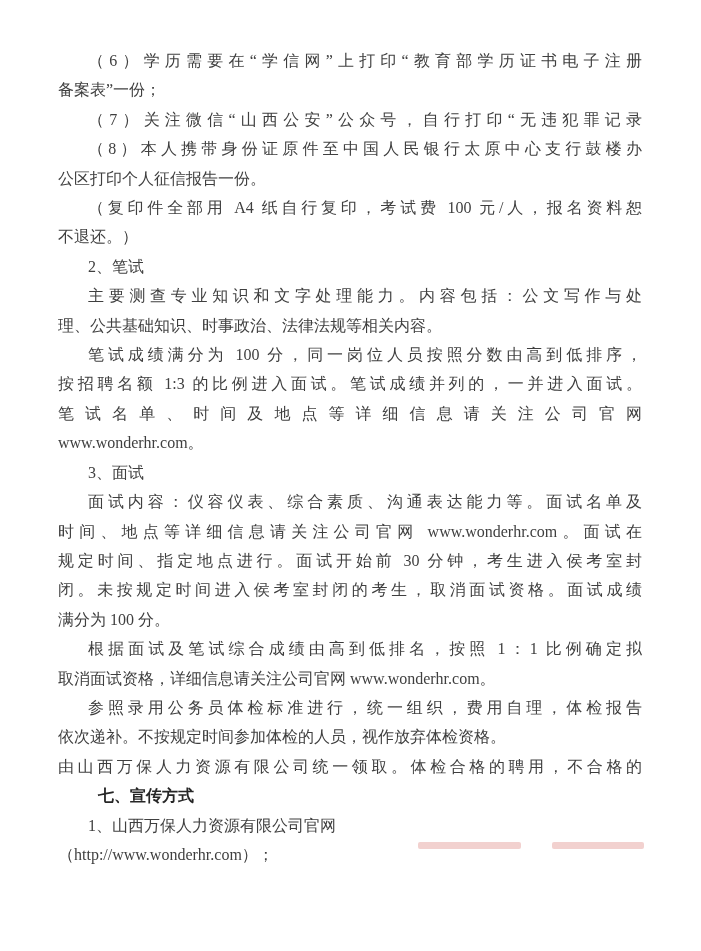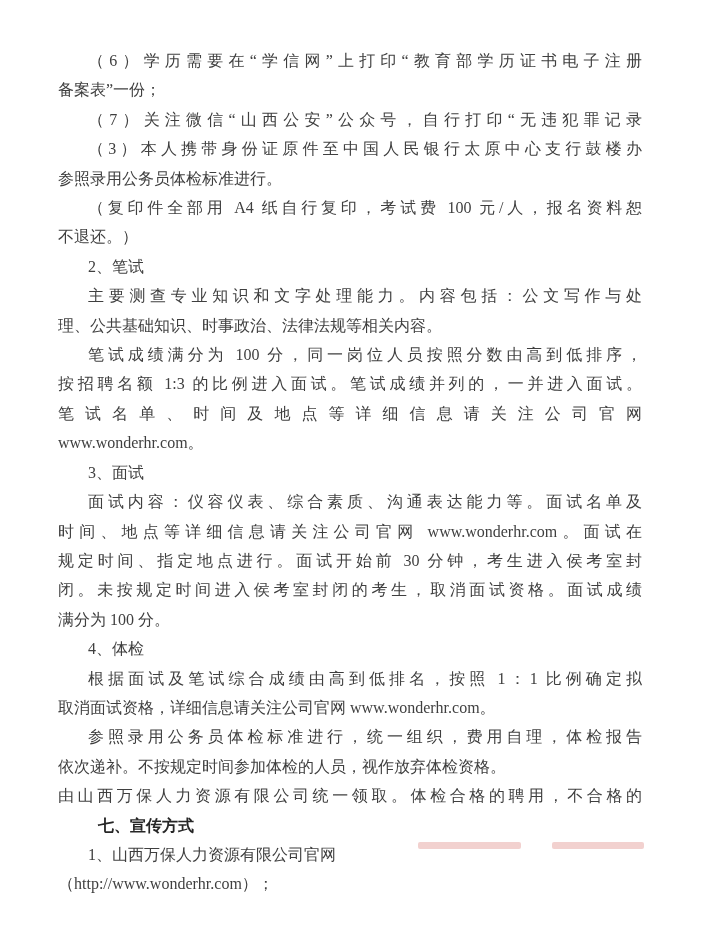--- a/index.html
+++ b/index.html
@@ -57,38 +57,37 @@
   .mark.m2 { left: 552px; top: 842px; width: 92px; }
 </style>
 </head>
 <body>
 
 <div class="page">
   <div class="text-flow">
     <p class="ln fi j">（6）学历需要在“学信网”上打印“教育部学历证书电子注册</p>
     <p class="ln">备案表”一份；</p>
     <p class="ln fi j">（7）关注微信“山西公安”公众号，自行打印“无违犯罪记录</p>
-    <p class="ln fi j">（3）本人携带身份证原件至中国人民银行太原中心支行鼓楼办</p>
-    <p class="ln">参照录用公务员体检标准进行。</p>
+    <p class="ln fi j">（8）本人携带身份证原件至中国人民银行太原中心支行鼓楼办</p>
+    <p class="ln">公区打印个人征信报告一份。</p>
     <p class="ln fi j">（复印件全部用 A4 纸自行复印，考试费 100 元/人，报名资料恕</p>
     <p class="ln">不退还。）</p>
     <p class="ln fi">2、笔试</p>
     <p class="ln fi j">主要测查专业知识和文字处理能力。内容包括：公文写作与处</p>
     <p class="ln">理、公共基础知识、时事政治、法律法规等相关内容。</p>
     <p class="ln fi j">笔试成绩满分为 100 分，同一岗位人员按照分数由高到低排序，</p>
     <p class="ln j">按招聘名额 1:3 的比例进入面试。笔试成绩并列的，一并进入面试。</p>
     <p class="ln j">笔试名单、时间及地点等详细信息请关注公司官网</p>
     <p class="ln">www.wonderhr.com。</p>
     <p class="ln fi">3、面试</p>
     <p class="ln fi j">面试内容：仪容仪表、综合素质、沟通表达能力等。面试名单及</p>
     <p class="ln j">时间、地点等详细信息请关注公司官网 www.wonderhr.com。面试在</p>
     <p class="ln j">规定时间、指定地点进行。面试开始前 30 分钟，考生进入侯考室封</p>
     <p class="ln j">闭。未按规定时间进入侯考室封闭的考生，取消面试资格。面试成绩</p>
     <p class="ln">满分为 100 分。</p>
-    <p class="ln fi">4、体检</p>
     <p class="ln fi j">根据面试及笔试综合成绩由高到低排名，按照 1：1 比例确定拟</p>
     <p class="ln">取消面试资格，详细信息请关注公司官网 www.wonderhr.com。</p>
     <p class="ln fi j">参照录用公务员体检标准进行，统一组织，费用自理，体检报告</p>
     <p class="ln">依次递补。不按规定时间参加体检的人员，视作放弃体检资格。</p>
     <p class="ln j">由山西万保人力资源有限公司统一领取。体检合格的聘用，不合格的</p>
     <p class="ln hd">七、宣传方式</p>
     <p class="ln fi">1、山西万保人力资源有限公司官网</p>
     <p class="ln">（http://www.wonderhr.com）；</p>
   </div>
   <div class="mark m1"></div>

